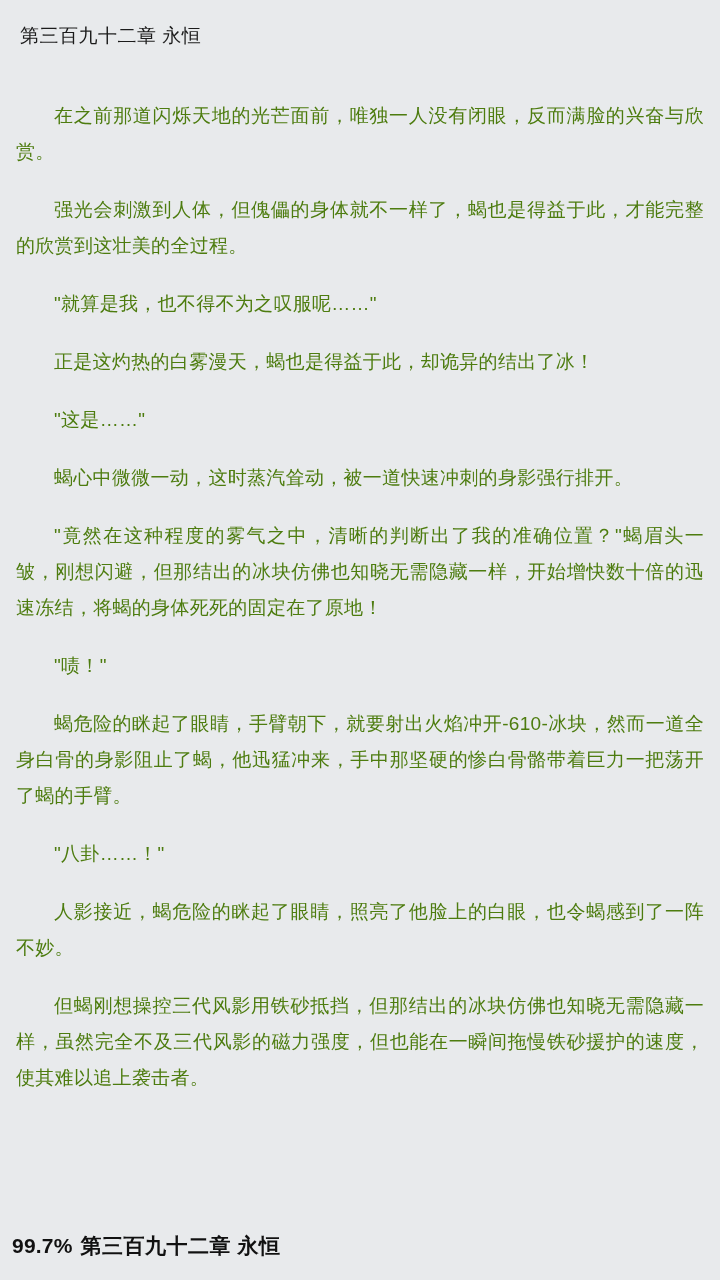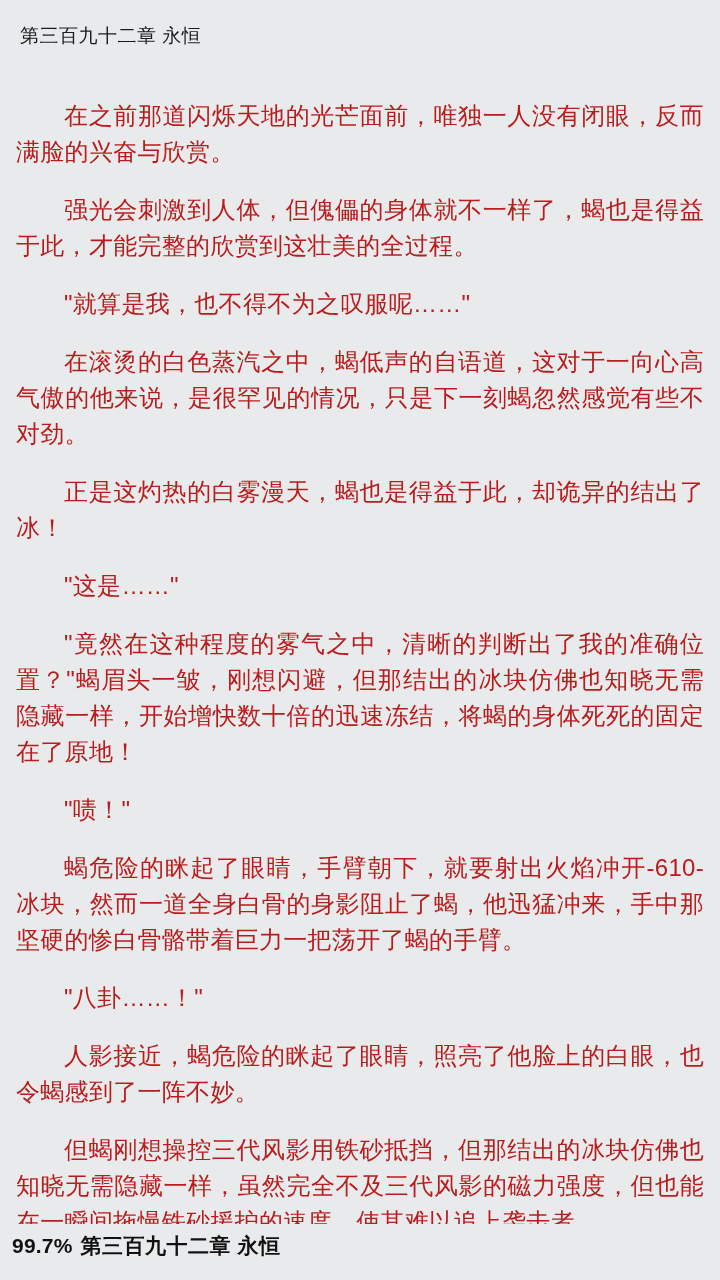--- a/index.html
+++ b/index.html
@@ -25,23 +25,23 @@
   }
   .chapter-header {
     font-size: 19px;
     line-height: 28px;
     color: #1b1b1b;
     padding-left: 4px;
     margin-bottom: 48px;
     letter-spacing: 0.5px;
   }
   .content {
-    font-size: 24px;
+    font-size: 19px;
     line-height: 36px;
-    color: #b91c1c;
+    color: #4d7c0f;
     letter-spacing: 0.3px;
   }
   .para {
     margin: 0 0 22px 0;
     text-indent: 2em;
     text-align: justify;
     word-break: break-all;
   }
   .footer-bar {
     position: absolute;
@@ -73,23 +73,23 @@
 <body>
 
 <div class="reader">
 
   <div class="chapter-header">第三百九十二章 永恒</div>
 
   <div class="content">
     <p class="para">在之前那道闪烁天地的光芒面前，唯独一人没有闭眼，反而满脸的兴奋与欣赏。</p>
     <p class="para">强光会刺激到人体，但傀儡的身体就不一样了，蝎也是得益于此，才能完整的欣赏到这壮美的全过程。</p>
     <p class="para">"就算是我，也不得不为之叹服呢……"</p>
-    <p class="para">在滚烫的白色蒸汽之中，蝎低声的自语道，这对于一向心高气傲的他来说，是很罕见的情况，只是下一刻蝎忽然感觉有些不对劲。</p>
     <p class="para">正是这灼热的白雾漫天，蝎也是得益于此，却诡异的结出了冰！</p>
     <p class="para">"这是……"</p>
+    <p class="para">蝎心中微微一动，这时蒸汽耸动，被一道快速冲刺的身影强行排开。</p>
     <p class="para">"竟然在这种程度的雾气之中，清晰的判断出了我的准确位置？"蝎眉头一皱，刚想闪避，但那结出的冰块仿佛也知晓无需隐藏一样，开始增快数十倍的迅速冻结，将蝎的身体死死的固定在了原地！</p>
     <p class="para">"啧！"</p>
     <p class="para">蝎危险的眯起了眼睛，手臂朝下，就要射出火焰冲开-610-冰块，然而一道全身白骨的身影阻止了蝎，他迅猛冲来，手中那坚硬的惨白骨骼带着巨力一把荡开了蝎的手臂。</p>
     <p class="para">"八卦……！"</p>
     <p class="para">人影接近，蝎危险的眯起了眼睛，照亮了他脸上的白眼，也令蝎感到了一阵不妙。</p>
     <p class="para">但蝎刚想操控三代风影用铁砂抵挡，但那结出的冰块仿佛也知晓无需隐藏一样，虽然完全不及三代风影的磁力强度，但也能在一瞬间拖慢铁砂援护的速度，使其难以追上袭击者。</p>
   </div>
 
   <div class="footer-bar">
     <span class="footer-progress">99.7%</span>

